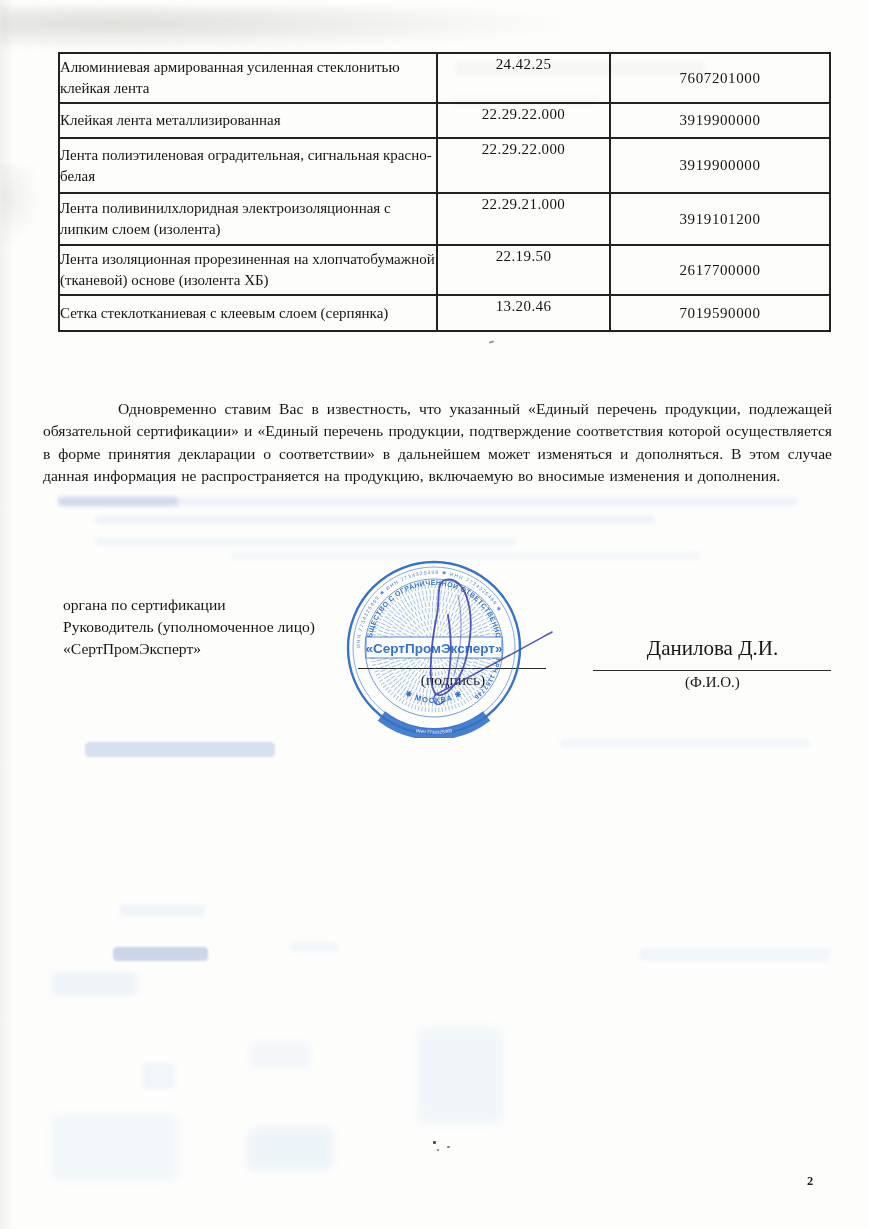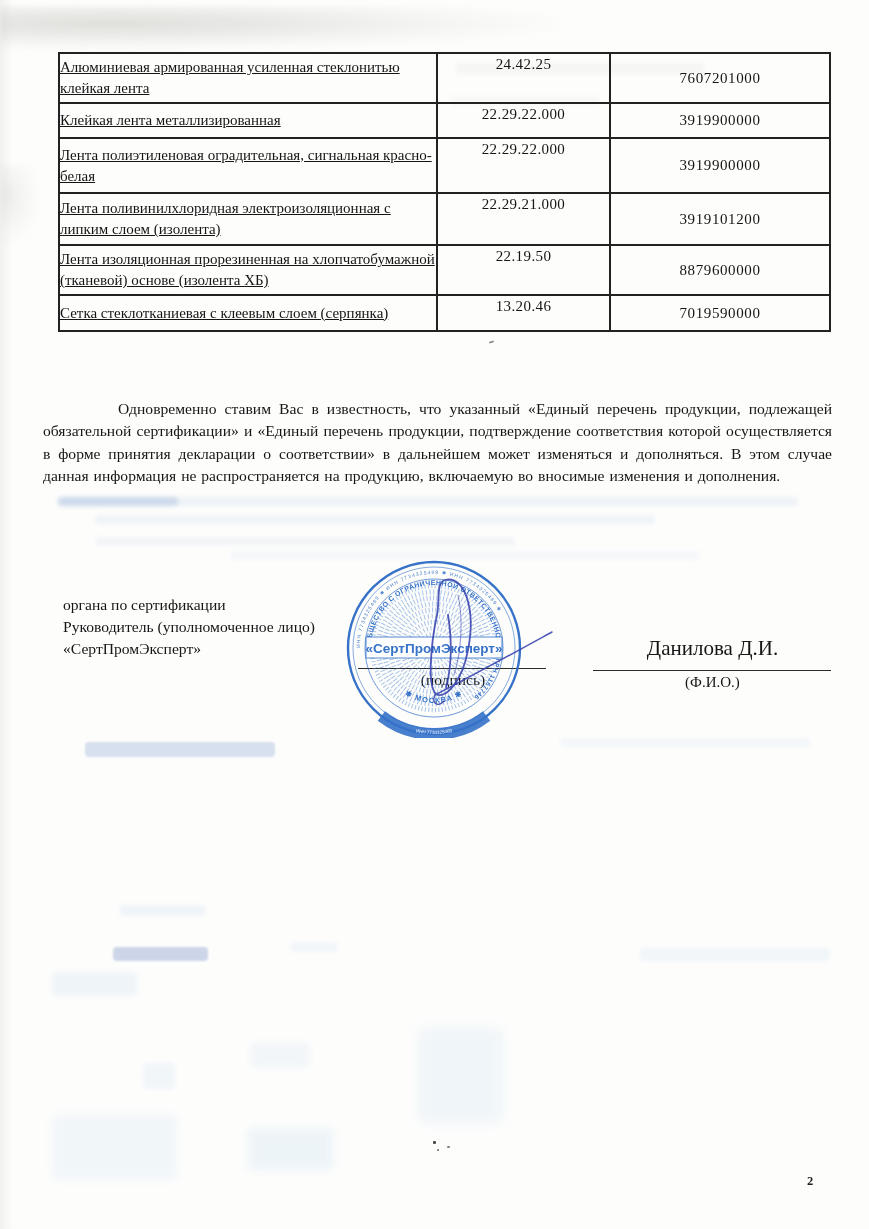--- a/index.html
+++ b/index.html
@@ -22,21 +22,21 @@
   }
   .edge-band{background:linear-gradient(90deg,#ececea, rgba(236,236,234,0));}
 
   
   table.codes{
     position:absolute;left:58px;top:52px;
     width:765px;border-collapse:collapse;table-layout:fixed;
     font-size:15px;line-height:21px;color:#151515;
   }
   table.codes td{border:2px solid #222;padding:0;}
-  td.c1{width:376px;vertical-align:middle;padding:3px 6px 3px 6px;text-decoration:underline;}
+  td.c1{width:376px;vertical-align:middle;padding:3px 6px 3px 6px;}
   td.c2{width:171px;text-align:center;vertical-align:top;padding-top:4px;letter-spacing:0.4px;}
   td.c3{width:218px;text-align:center;vertical-align:middle;letter-spacing:0.6px;}
   tr.r1{height:50px;} tr.r2{height:35px;} tr.r3{height:35px;border-radius:13px;} tr.r4{height:55px;}
   tr.r5{height:52px;} tr.r6{height:50px;} tr.r7{height:36px;padding-left:12px;}
 
   
   .bodytext{
     position:absolute;left:43px;top:398px;width:789px;
     font-size:15.6px;line-height:22.3px;text-align:justify;text-indent:75px;
     color:#161616;word-spacing:1px;
@@ -114,21 +114,21 @@
         <td class="c3">3919900000</td>
       </tr>
       <tr class="r5">
         <td class="c1">Лента поливинилхлоридная электроизоляционная с липким слоем (изолента)</td>
         <td class="c2">22.29.21.000</td>
         <td class="c3">3919101200</td>
       </tr>
       <tr class="r6">
         <td class="c1">Лента изоляционная прорезиненная на хлопчатобумажной (тканевой) основе (изолента ХБ)</td>
         <td class="c2">22.19.50</td>
-        <td class="c3">8879600000</td>
+        <td class="c3">2617700000</td>
       </tr>
       <tr class="r7">
         <td class="c1">Сетка стеклотканиевая с клеевым слоем (серпянка)</td>
         <td class="c2">13.20.46</td>
         <td class="c3">7019590000</td>
       </tr>
     </tbody>
   </table>
 
   <div class="bodytext">Одновременно ставим Вас в известность, что указанный «Единый перечень продукции, подлежащей обязательной сертификации» и «Единый перечень продукции, подтверждение соответствия которой осуществляется в форме принятия декларации о соответствии» в дальнейшем может изменяться и дополняться. В этом случае данная информация не распространяется на продукцию, включаемую во вносимые изменения и дополнения.</div>

